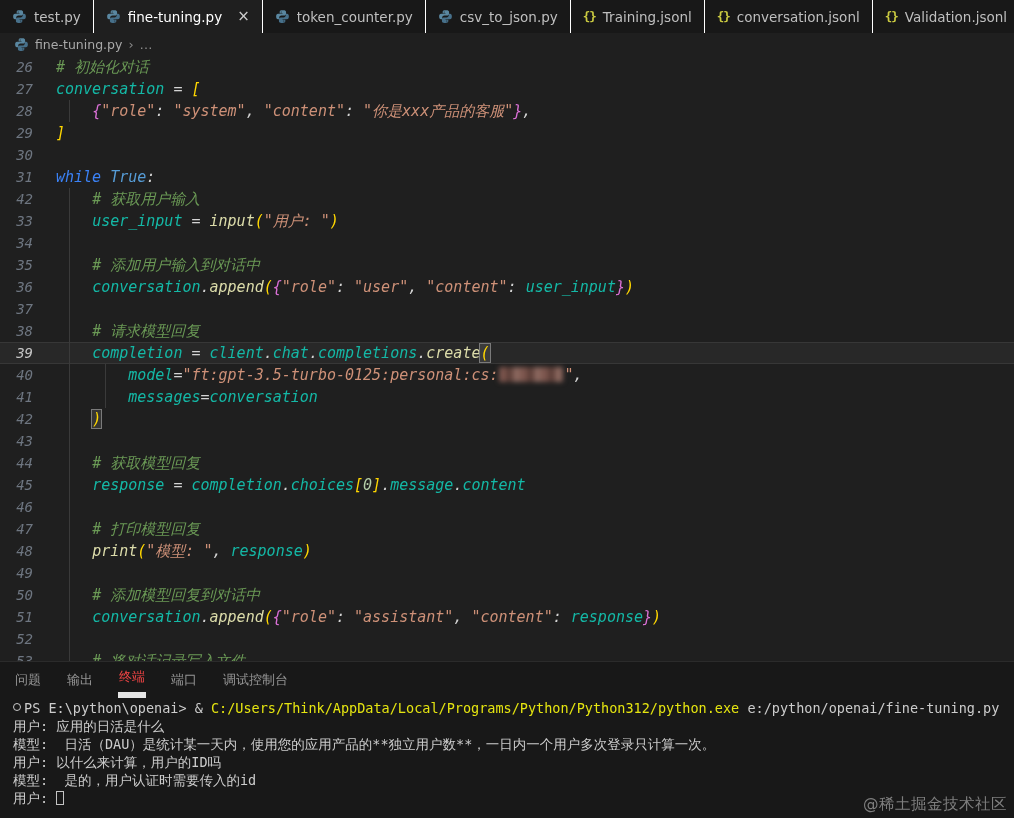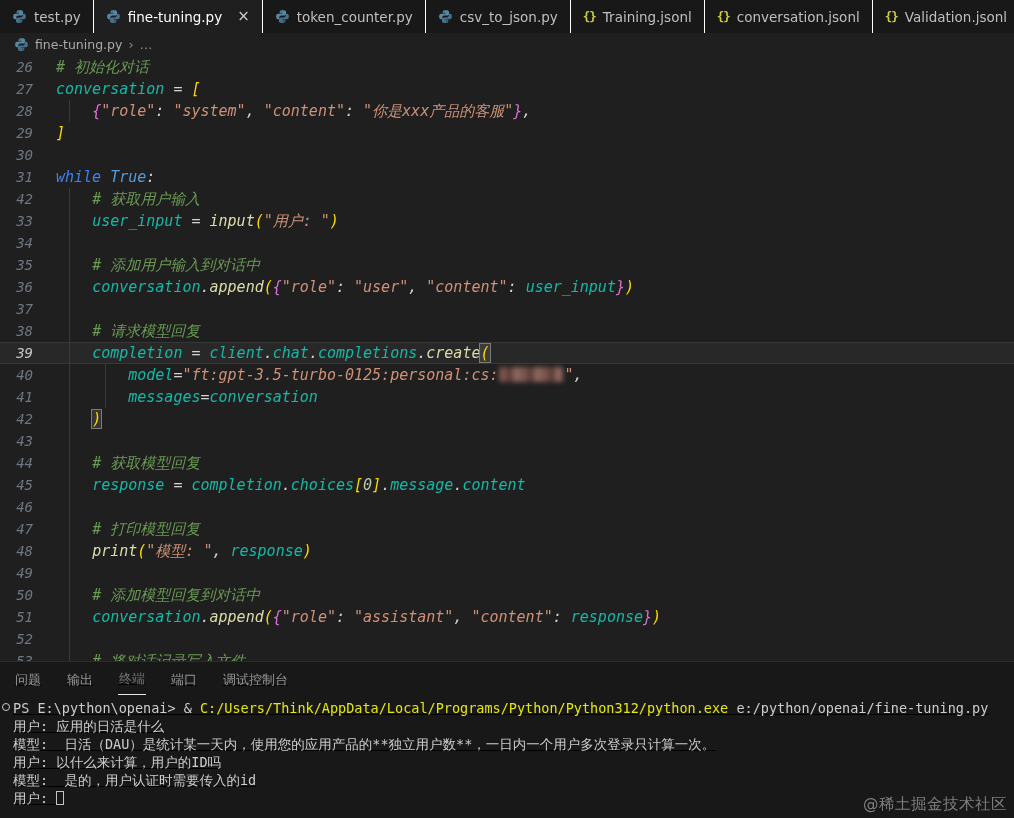--- a/index.html
+++ b/index.html
@@ -37,32 +37,32 @@
   .t-v { color:#14b8a6;text-align:center; } .t-f { color:#dcdcaa; } .t-s { color:#ce9178; }
   .t-n { color:#b5cea8; } .t-p { color:#d4d4d4; }
   .t-b1 { color:#ffd700; } .t-b2 { color:#da70d6; }
   .t-bx { color:#ffd700; outline:1px solid #7a7a7a; background:rgba(110,110,110,0.28); }
   .t-rd { display:inline-block; width:64px; height:15px; vertical-align:-2px; border-radius:1px;
           background:repeating-linear-gradient(90deg,#7d564e 0 7px,#5e4039 7px 14px,#8a675e 14px 21px);
           filter:blur(2.5px); margin-right:2px; }
 
   
   .panel { position:absolute; left:0; top:661px; width:1014px; height:157px;
-           background:#181818; border-top:1px solid #2b2b2b;text-decoration:underline; }
+           background:#181818; border-top:1px solid #2b2b2b; }
   .panel-tabs { display:flex; gap:24px; padding:0 14px; height:34px; align-items:center; }
   .ptab { color:#969696; font-size:13px; padding:7px 1px 6px; cursor:pointer; white-space:nowrap; }
-  .ptab.active { color:#737373; border-bottom:1px solid #e5e5e5; }
+  .ptab.active { color:#ef4444; border-bottom:6px solid #e5e5e5; }
   .term { position:relative; padding:3px 0 0 13px; font-family:"DejaVu Sans Mono","Liberation Mono",monospace;
           font-size:13.5px; color:#cccccc; }
   .term .trow { height:18px; line-height:18px; white-space:pre; }
   .tt-path { color:#e5e510; }
   .tt-cursor { display:inline-block; width:8px; height:14px; border:1px solid #c4c4c4; vertical-align:-2px; }
   .cmd-circle { position:absolute; left:-11px; top:4px; width:8px; height:8px; border:1.5px solid #c9c9c9;
                 border-radius:50%; }
-  .trow.first { position:relative; }
+  .trow.first { position:relative; margin-left:11px; }
 
   .watermark { position:absolute; right:7px; bottom:3px; color:#909090; font-size:15.5px;
                letter-spacing:0.5px; opacity:0.85;text-align:center; }
 </style>
 </head>
 <body>
 
 <div id="app">
   <div class="tabbar" id="tabbar">
       <div class="tab">

